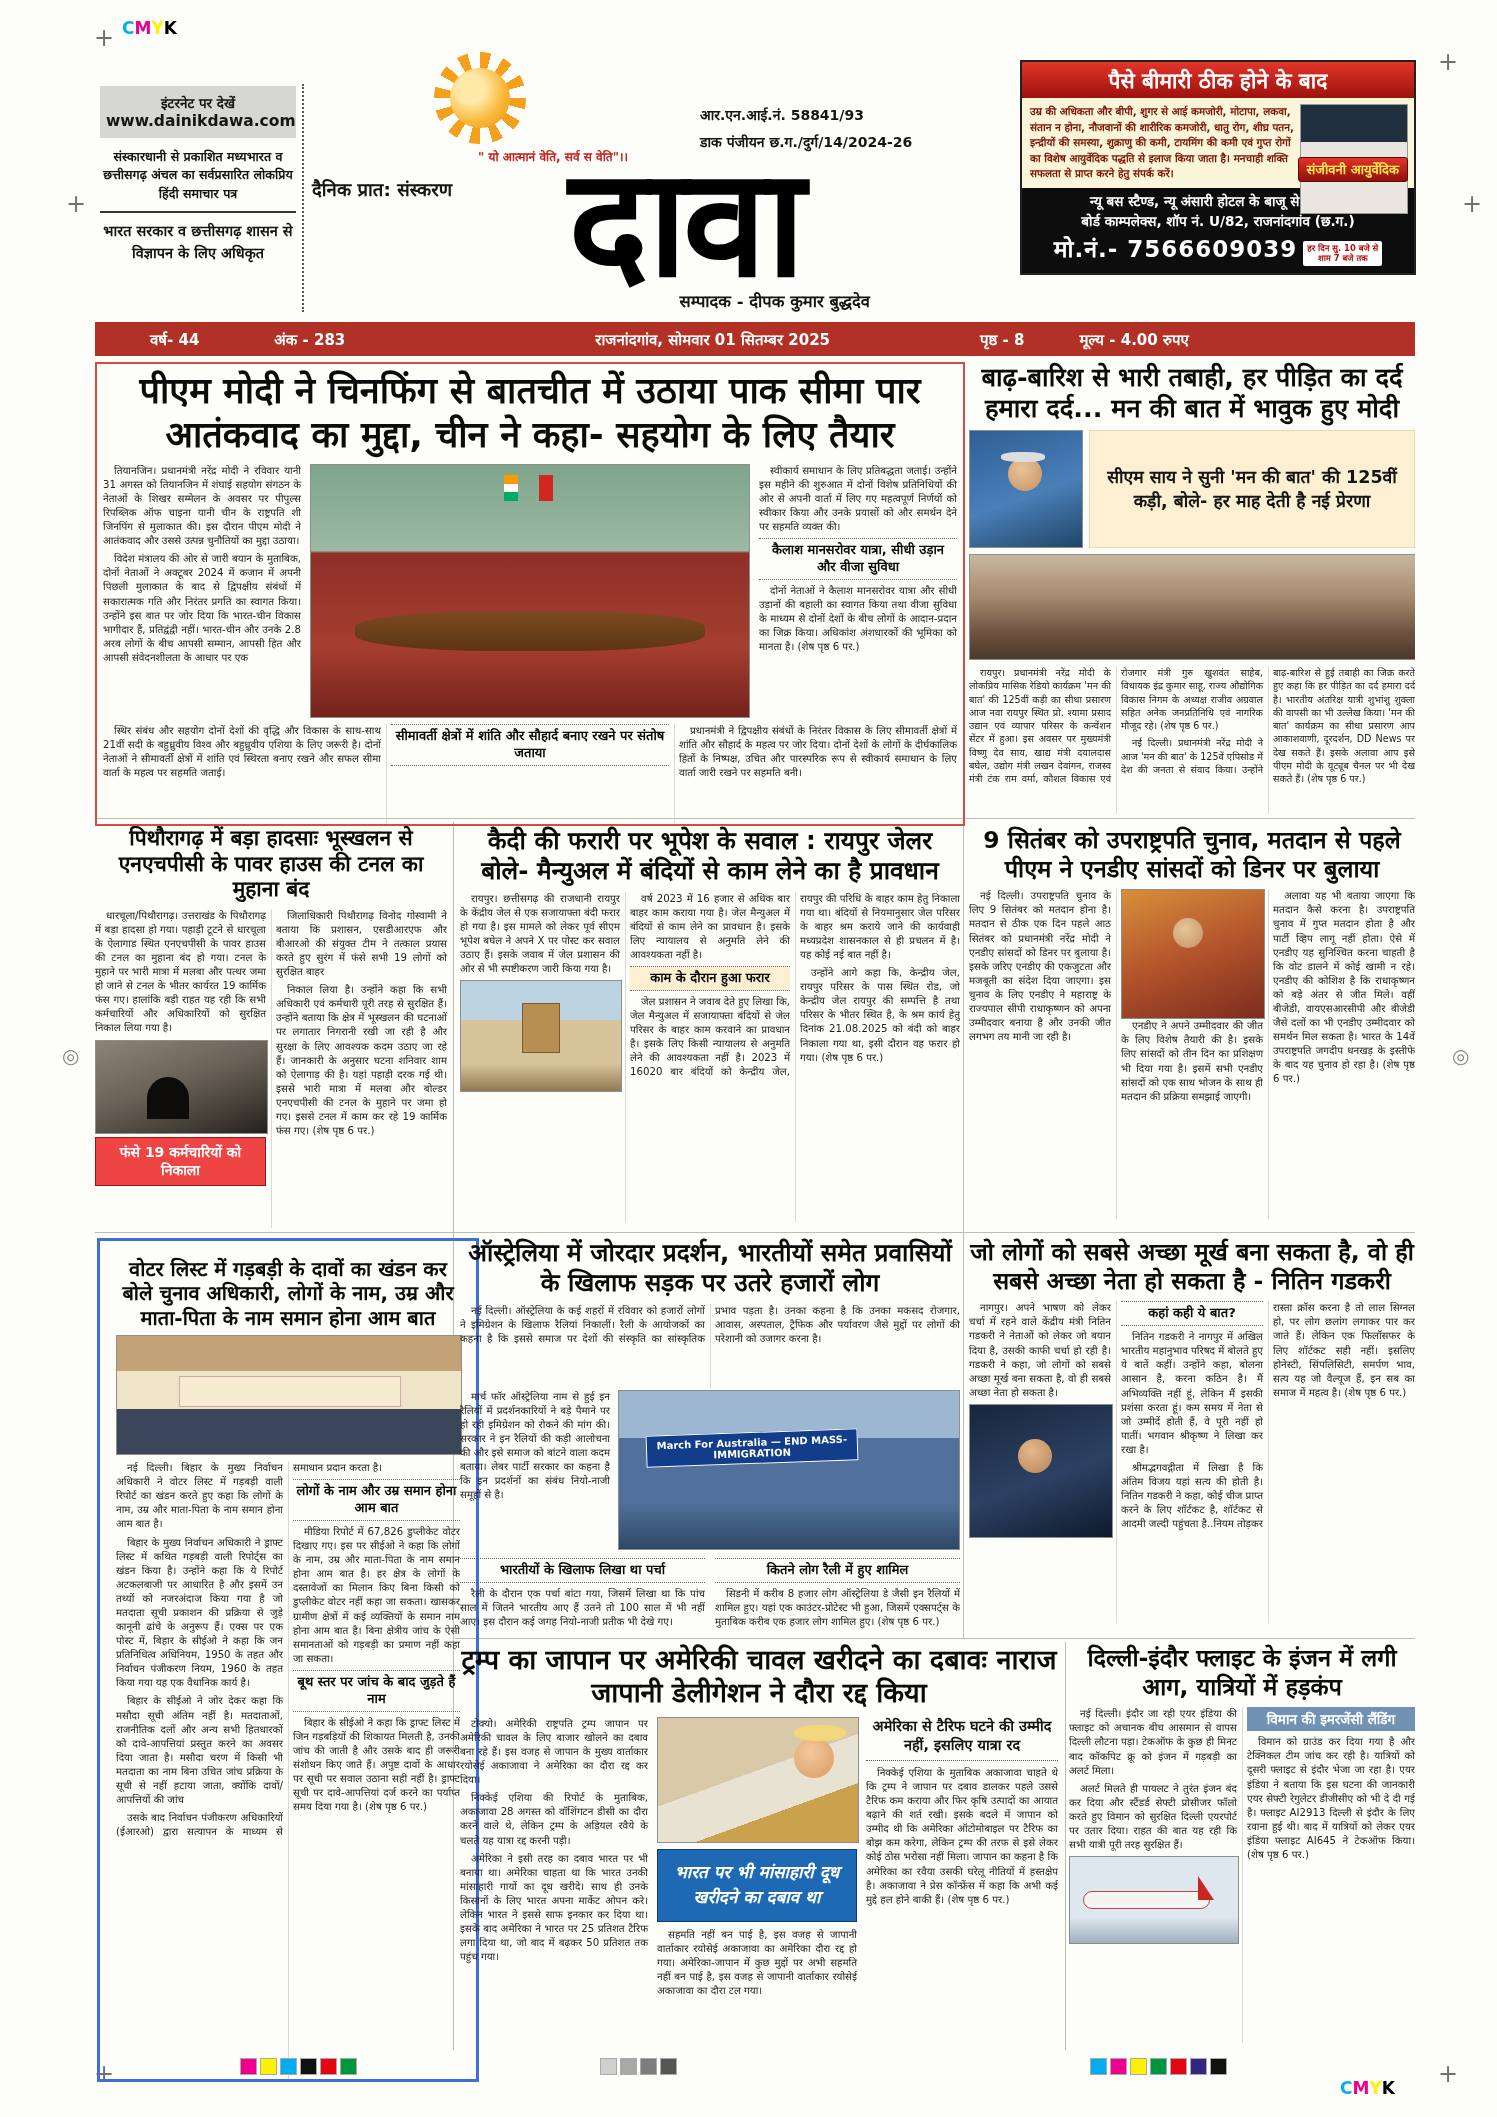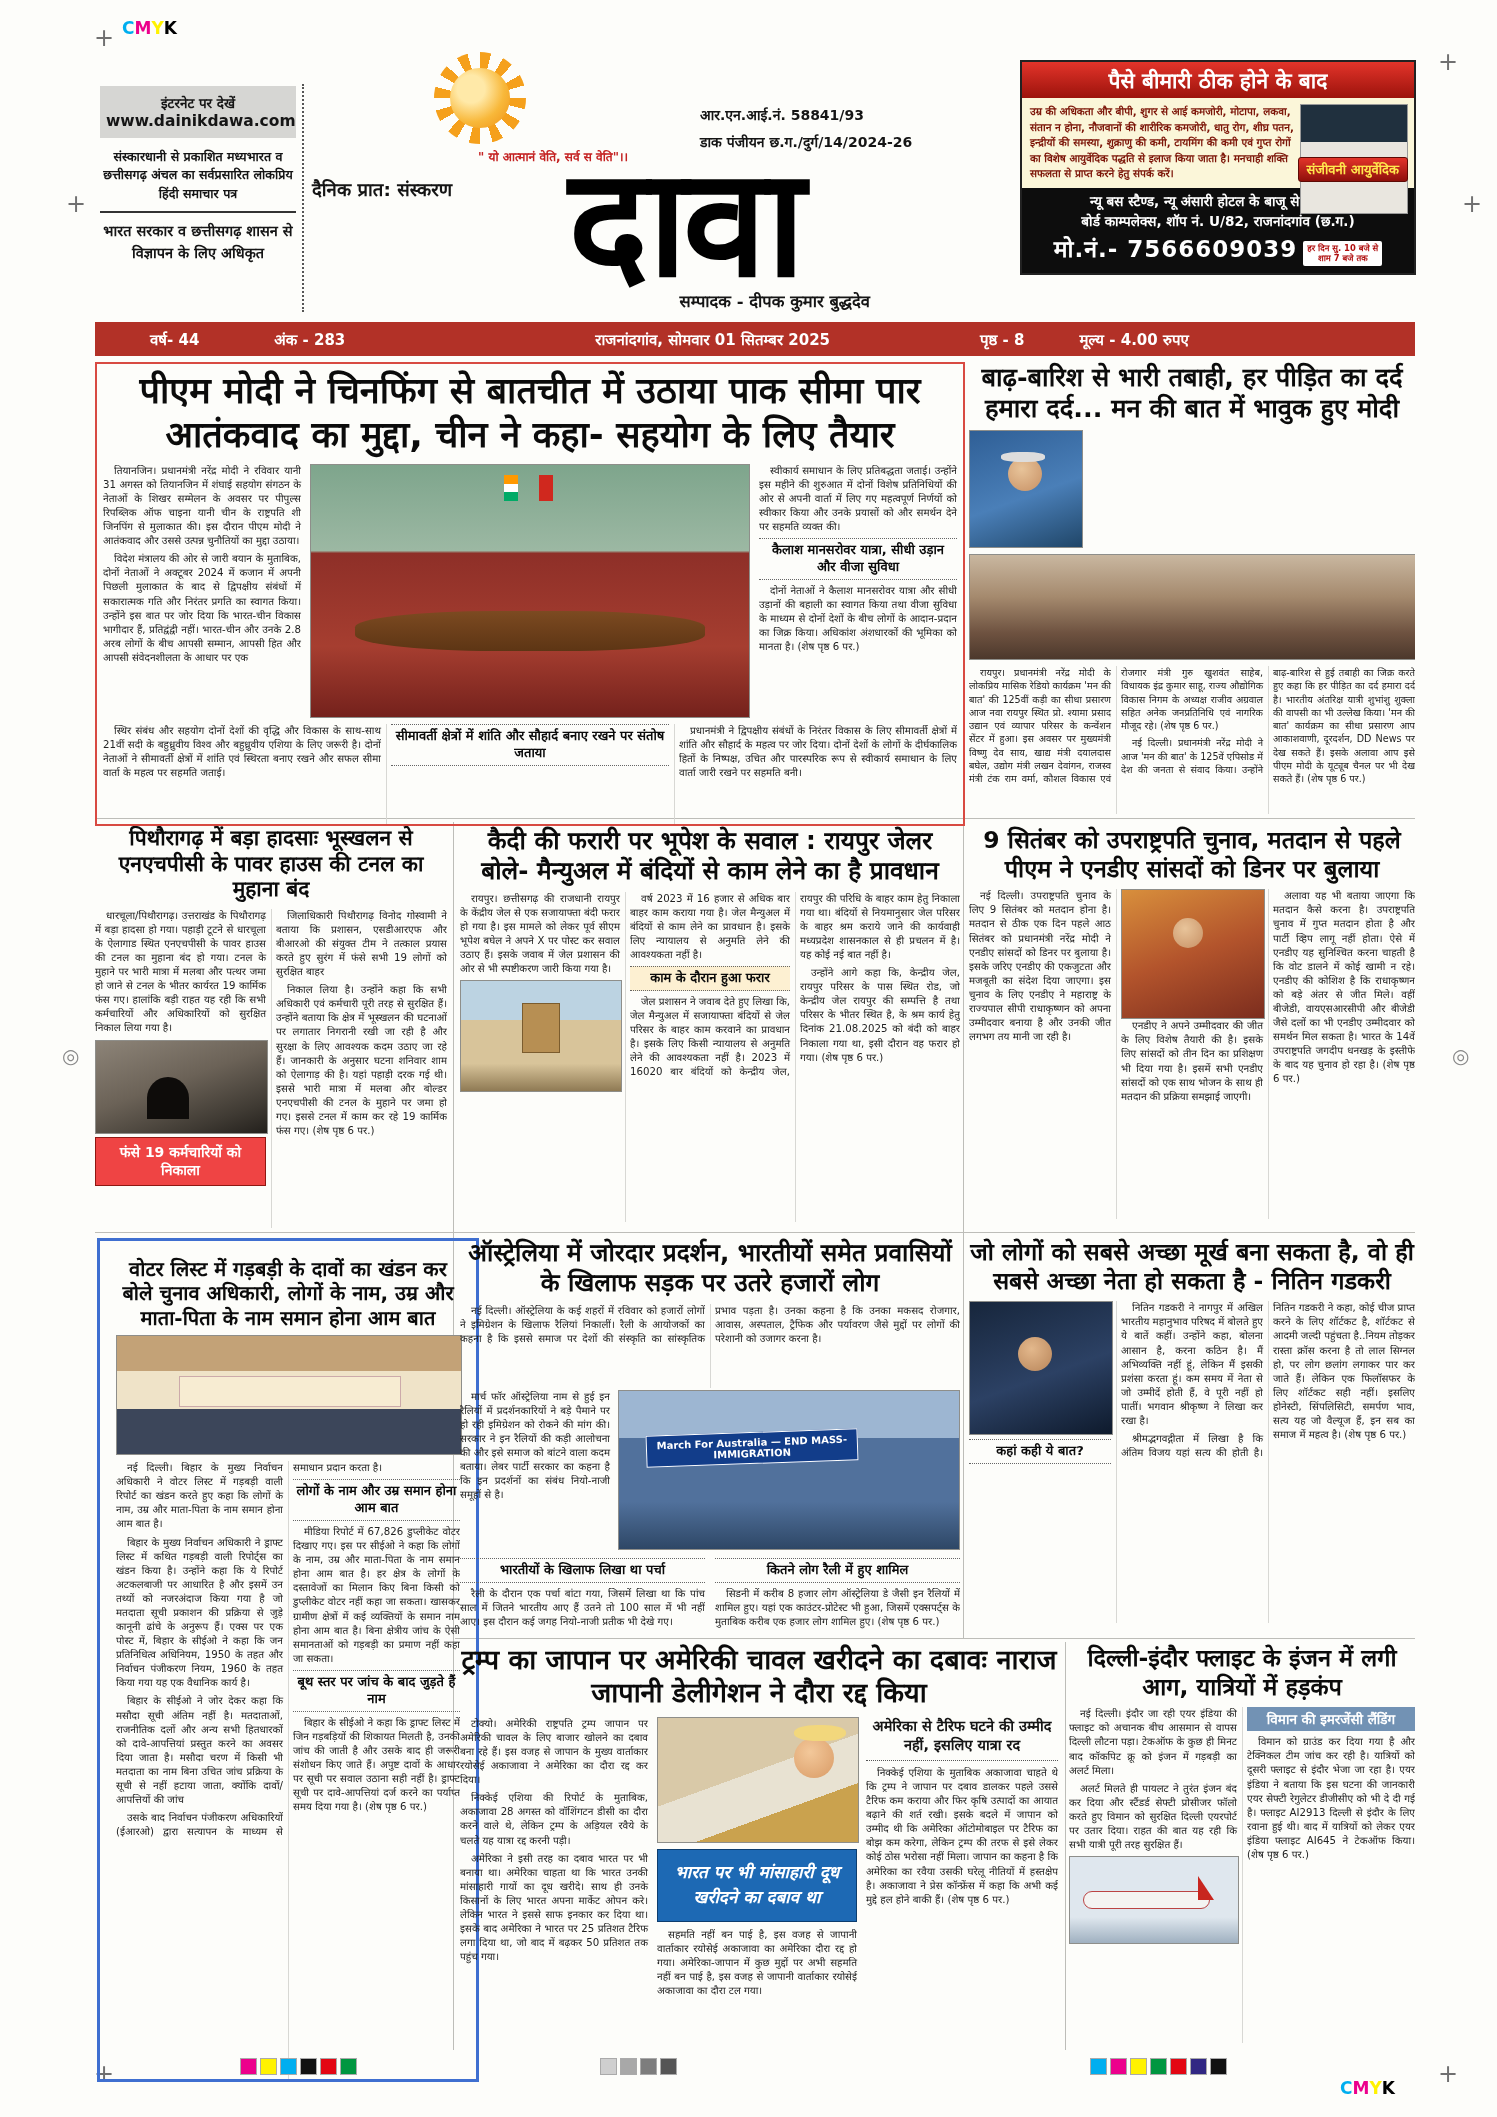--- a/index.html
+++ b/index.html
@@ -151,20 +151,23 @@
     </div>
   </div>
 
   <div class="abs article" style="left:969px;top:362px;width:446px;height:452px;">
     <div class="hl" style="font-size:25.5px;">बाढ़-बारिश से भारी तबाही, हर पीड़ित का दर्द हमारा दर्द... मन की बात में भावुक हुए मोदी</div>
     <div style="display:flex;gap:6px;margin-top:6px;">
       <div class="photo" style="width:112px;height:116px;background:linear-gradient(160deg,#2f5f96 0%,#4a7fb8 55%,#204668 100%);">
         <div class="abs" style="left:34%;top:22%;width:34px;height:34px;border-radius:50%;background:radial-gradient(circle at 40% 35%,#e8c49a,#c79064);"></div>
         <div class="abs" style="left:28%;top:18%;width:44px;height:10px;border-radius:40%;background:#ddd;"></div>
       </div>
+      <div class="cream" style="flex:1;height:104px;display:flex;align-items:center;padding:6px;border:1px solid #e7d9b2;">
+        <div style="font-weight:800;font-size:17.5px;text-align:center;line-height:1.4;">सीएम साय ने सुनी 'मन की बात' की 125वीं कड़ी, बोले- हर माह देती है नई प्रेरणा</div>
+      </div>
     </div>
     <div class="photo" style="width:100%;height:104px;margin-top:6px;background:linear-gradient(180deg,#c9b7a0 0%,#a58a6e 40%,#6e5240 75%,#4c382c 100%);"></div>
     <div class="cols3" style="margin-top:6px;height:158px;overflow:hidden;">
       <p class="p" style="font-size:9.6px;">रायपुर। प्रधानमंत्री नरेंद्र मोदी के लोकप्रिय मासिक रेडियो कार्यक्रम 'मन की बात' की 125वीं कड़ी का सीधा प्रसारण आज नवा रायपुर स्थित प्रो. श्यामा प्रसाद उद्यान एवं व्यापार परिसर के कन्वेंशन सेंटर में हुआ। इस अवसर पर मुख्यमंत्री विष्णु देव साय, खाद्य मंत्री दयालदास बघेल, उद्योग मंत्री लखन देवांगन, राजस्व मंत्री टंक राम वर्मा, कौशल विकास एवं रोजगार मंत्री गुरु खुशवंत साहेब, विधायक इंद्र कुमार साहू, राज्य औद्योगिक विकास निगम के अध्यक्ष राजीव अग्रवाल सहित अनेक जनप्रतिनिधि एवं नागरिक मौजूद रहे। (शेष पृष्ठ 6 पर.)</p>
       <p class="p" style="font-size:9.6px;">नई दिल्ली। प्रधानमंत्री नरेंद्र मोदी ने आज 'मन की बात' के 125वें एपिसोड में देश की जनता से संवाद किया। उन्होंने बाढ़-बारिश से हुई तबाही का जिक्र करते हुए कहा कि हर पीड़ित का दर्द हमारा दर्द है। भारतीय अंतरिक्ष यात्री शुभांशु शुक्ला की वापसी का भी उल्लेख किया। 'मन की बात' कार्यक्रम का सीधा प्रसारण आप आकाशवाणी, दूरदर्शन, DD News पर देख सकते हैं। इसके अलावा आप इसे पीएम मोदी के यूट्यूब चैनल पर भी देख सकते हैं। (शेष पृष्ठ 6 पर.)</p>
     </div>
   </div>
 
   <div class="abs article" style="left:95px;top:826px;width:352px;height:402px;">
     <div class="hl" style="font-size:21px;">पिथौरागढ़ में बड़ा हादसाः भूस्खलन से एनएचपीसी के पावर हाउस की टनल का मुहाना बंद</div>
@@ -243,20 +246,21 @@
       <div style="flex:1;">
         <div class="inhead">कितने लोग रैली में हुए शामिल</div>
         <p class="p">सिडनी में करीब 8 हजार लोग ऑस्ट्रेलिया डे जैसी इन रैलियों में शामिल हुए। यहां एक काउंटर-प्रोटेस्ट भी हुआ, जिसमें एक्सपर्ट्स के मुताबिक करीब एक हजार लोग शामिल हुए। (शेष पृष्ठ 6 पर.)</p>
       </div>
     </div>
   </div>
 
   <div class="abs article" style="left:969px;top:1238px;width:446px;height:396px;">
     <div class="hl" style="font-size:23.5px;">जो लोगों को सबसे अच्छा मूर्ख बना सकता है, वो ही सबसे अच्छा नेता हो सकता है - नितिन गडकरी</div>
     <div class="cols3" style="margin-top:6px;height:322px;overflow:hidden;">
+      <p class="p">नागपुर। अपने भाषण को लेकर चर्चा में रहने वाले केंद्रीय मंत्री नितिन गडकरी ने नेताओं को लेकर जो बयान दिया है, उसकी काफी चर्चा हो रही है। गडकरी ने कहा, जो लोगों को सबसे अच्छा मूर्ख बना सकता है, वो ही सबसे अच्छा नेता हो सकता है।</p>
       <div class="photo" style="width:100%;height:132px;background:linear-gradient(160deg,#17263c 0%,#2c4164 55%,#0e1a2c 100%);">
         <div class="abs" style="left:34%;top:26%;width:34px;height:34px;border-radius:50%;background:radial-gradient(circle at 40% 35%,#e3b88c,#b8855a);"></div>
       </div>
       <div class="inhead">कहां कही ये बात?</div>
       <p class="p">नितिन गडकरी ने नागपुर में अखिल भारतीय महानुभाव परिषद में बोलते हुए ये बातें कहीं। उन्होंने कहा, बोलना आसान है, करना कठिन है। मैं अभिव्यक्ति नहीं हूं, लेकिन मैं इसकी प्रशंसा करता हूं। कम समय में नेता से जो उम्मीदें होती हैं, वे पूरी नहीं हो पातीं। भगवान श्रीकृष्ण ने लिखा कर रखा है।</p>
       <p class="p">श्रीमद्भगवद्गीता में लिखा है कि अंतिम विजय यहां सत्य की होती है। नितिन गडकरी ने कहा, कोई चीज प्राप्त करने के लिए शॉर्टकट है, शॉर्टकट से आदमी जल्दी पहुंचता है..नियम तोड़कर रास्ता क्रॉस करना है तो लाल सिग्नल हो, पर लोग छलांग लगाकर पार कर जाते हैं। लेकिन एक फिलॉसफर के लिए शॉर्टकट सही नहीं। इसलिए होनेस्टी, सिंपलिसिटी, समर्पण भाव, सत्य यह जो वैल्यूज हैं, इन सब का समाज में महत्व है। (शेष पृष्ठ 6 पर.)</p>
     </div>
   </div>
 
   <div class="abs article" style="left:460px;top:1644px;width:598px;height:404px;">

